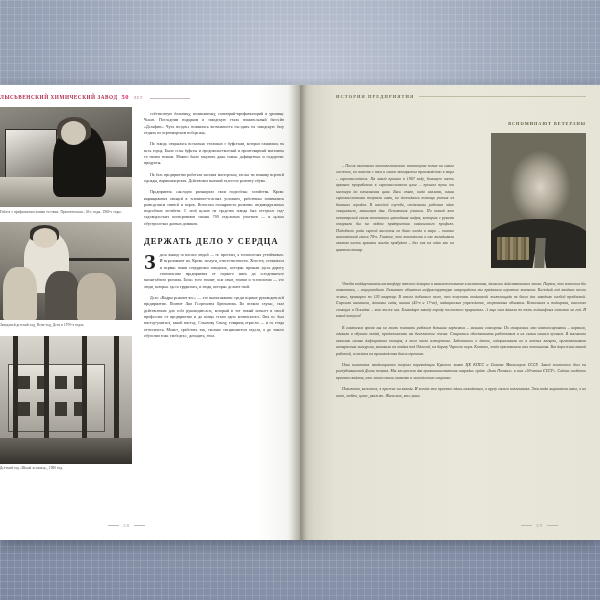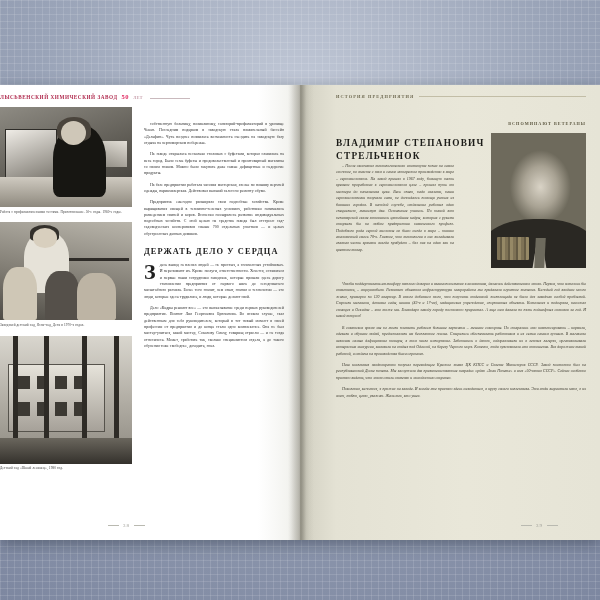--- a/index.html
+++ b/index.html
@@ -54,21 +54,21 @@
     color:#b02a4e;white-space:nowrap;
     text-transform:uppercase;
   }
   #lp-header .rule{
     flex:1;height:1px;background:#c9b9bd;margin-left:3px;
   }
   #lp-header .yr{color:#e0255e;font-size:6.5px;font-weight:bold;}
   #lp-header .yrs{color:#c8a0ac;font-size:4px;}
 
   .lp-col-left{position:absolute;left:0;top:22px;width:132px;}
-  .lp-col-right{position:absolute;left:144px;top:32px;width:140px;}
+  .lp-col-right{position:absolute;left:144px;top:22px;width:140px;}
 
   .photo{
     background:#4a4a48;
     background-image:
       linear-gradient(125deg, rgba(255,255,255,.30) 0%, rgba(255,255,255,0) 38%),
       linear-gradient(20deg, rgba(0,0,0,.55) 0%, rgba(0,0,0,0) 55%),
       repeating-linear-gradient(46deg, rgba(255,255,255,.07) 0 3px, rgba(0,0,0,.09) 3px 6px);
     position:relative;overflow:hidden;
   }
   .caption{
@@ -263,21 +263,20 @@
 
   <div class="page" id="page-right">
 
     <div id="rp-header">
       <span>ИСТОРИЯ ПРЕДПРИЯТИЯ</span>
       <span class="rule"></span>
     </div>
 
     <div id="rp-kicker">ВСПОМИНАЮТ ВЕТЕРАНЫ</div>
 
-    <h1 id="rp-title">ВЛАДИМИР СТЕПАНОВИЧ СТРЕЛЬЧЕНОК</h1>
 
     <div id="rp-portrait">
       <div class="suit"></div>
         <div class="shirt"></div>
         <div class="tie"></div>
         <div class="medals"></div>
     </div>
 
     <div class="rp-col" id="rp-col-narrow">
       <p>– После окончания технологического института попал на самое сложное, но вместе с тем и самое интересное производство в мире – сернокислотное. На завод пришел в 1967 году, большую часть времени проработал в сернокислотном цехе – прошел путь от мастера до начальника цеха. Весь опыт, надо сказать, наши сернокислотчики получали сами, не дожидаясь помощи ученых из больших городов. В каждой службе, отдельные работал один специалист, максимум два. Остальные учились. По такой вот непитерской схеме готовились ценнейшие кадры, которых с руками оторвали бы на любом предприятии химического профиля. Подобного рода серной кислоты не было нигде в мире – только аналогичный смесь 70-х. Главное, что технологии в нас вкладывали главная часть времени всегда прибудет – без них на один век на цветном товар.</p>

